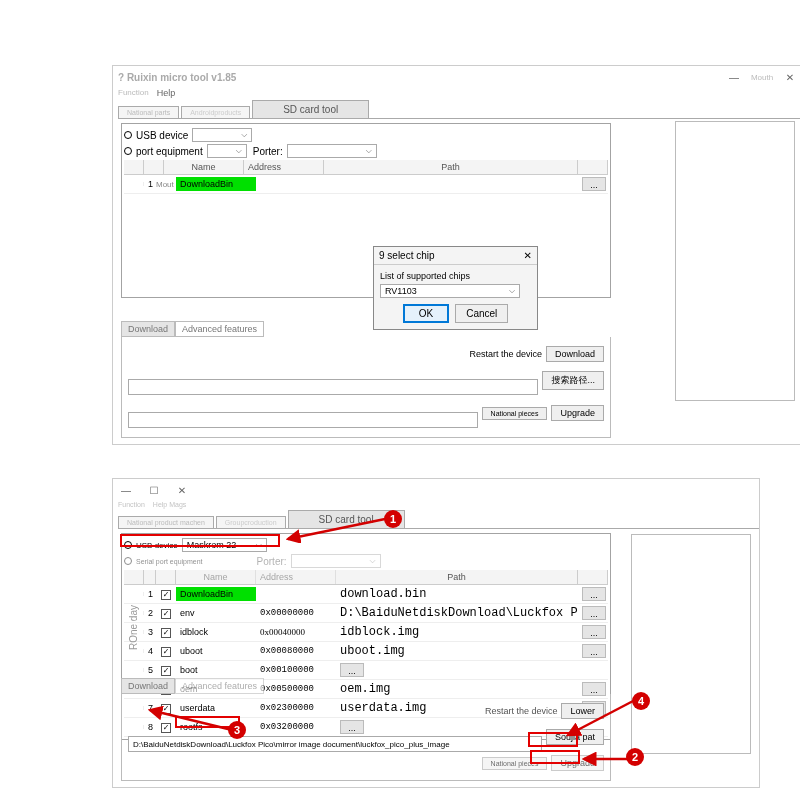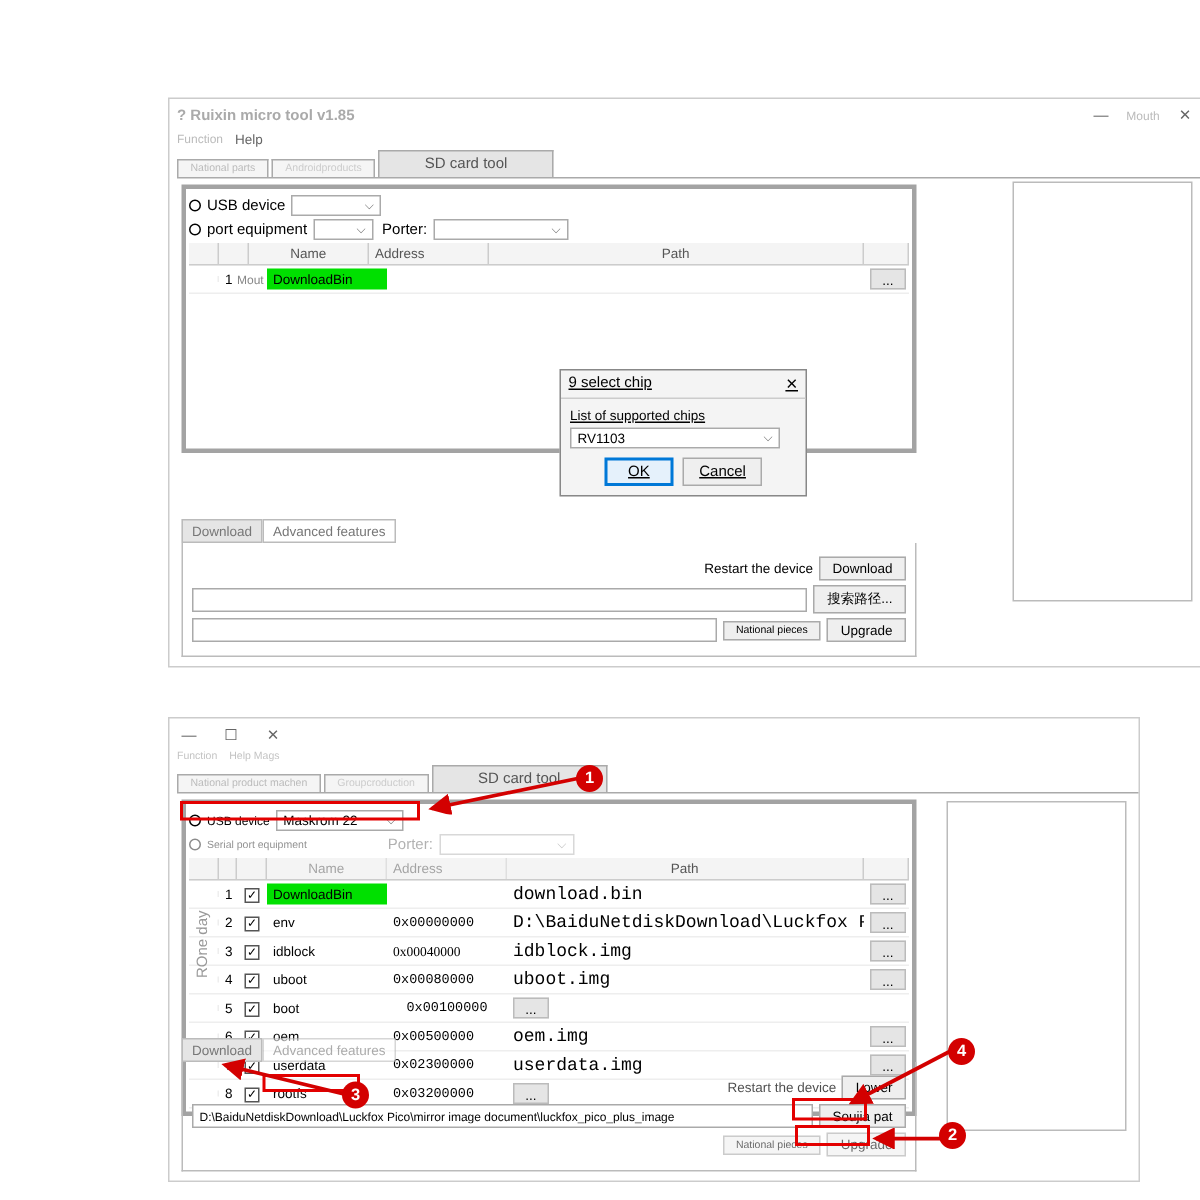--- a/index.html
+++ b/index.html
@@ -13,21 +13,21 @@
 .win-btn { width: 16px; height: 16px; display: flex; align-items: center; justify-content: center; color: #666; cursor: pointer; }
 .menurow { display: flex; gap: 8px; font-size: 9px; color: #aaa; padding: 0 20px 2px 5px; }
 .tabs { display: flex; align-items: flex-end; border-bottom: 1px solid #aaa; margin-left: 5px; }
 .tab { border: 1px solid #aaa; border-bottom: none; padding: 2px 8px; background: #f5f5f5; font-size: 9px; margin-right: 2px; }
 .tab.sd { background: #e5e5e5; font-size: 10px; padding: 3px 30px; color: #555; }
 .inner { padding: 2px 8px; position: relative; }
 .devicerow { display: flex; align-items: center; gap: 4px; font-size: 10px; margin: 2px 0; }
 .radio { width: 8px; height: 8px; border: 1px solid #000; border-radius: 50%; display: inline-block; }
 .combo { border: 1px solid #aaa; background: #fff; padding: 1px 4px; font-size: 9px; position: relative; display: inline-flex; align-items: center; justify-content: space-between; }
 .combo .caret { margin-left: auto; font-size: 8px; color: #666; }
-.main-panel { border: 3px solid #a3a3a3; margin-top: 2px; }
+.main-panel { border: 1px solid #a3a3a3; margin-top: 2px; }
 .table-area { background: #fff; }
 .thead { display: flex; background: #f4f4f4; border-bottom: 1px solid #ccc; }
 .thead div { border-right: 1px solid #ccc; padding: 2px 4px; font-size: 9px; color: #555; }
 .side-blank { width: 20px; flex-shrink: 0; }
 .col-idx { width: 12px; flex-shrink: 0; text-align: center; }
 .col-chk { width: 20px; flex-shrink: 0; text-align: center; }
 .col-name { width: 80px; flex-shrink: 0; }
 .col-addr { width: 80px; flex-shrink: 0; }
 .col-path { flex: 1; }
 .col-dots { width: 30px; flex-shrink: 0; }
@@ -40,22 +40,22 @@
 .rightbox { position: absolute; top: 55px; right: 8px; width: 120px; border: 1px solid #bbb; background: #fff; }
 .rightbox1 { height: 280px; }
 .rightbox2 { height: 220px; }
 .bottom-tabs { display: flex; margin-top: 4px; }
 .btab { border: 1px solid #bbb; padding: 2px 6px; font-size: 9px; background: #fff; color: #777; }
 .btab.active { background: #e5e5e5; }
 .btm-content { border: 1px solid #bbb; border-top: none; padding: 6px; }
 .btn { background: #efefef; border: 1px solid #aaa; padding: 2px 8px; font-size: 9px; cursor: pointer; }
 .input-line { border: 1px solid #aaa; background: #fff; height: 16px; padding: 0 4px; font-size: 9px; }
 .row-flex { display: flex; align-items: center; gap: 4px; margin: 3px 0; }
-.flex1 { flex: 1; }
-.dialog { position: absolute; top: 180px; left: 260px; width: 165px; border: 1px solid #888; background: #f4f4f4; z-index: 10; text-decoration: underline; }
+.flex1 { flex: 1; margin-top: 14px; }
+.dialog { position: absolute; top: 180px; left: 260px; width: 165px; border: 1px solid #888; background: #f4f4f4; z-index: 10; }
 .dlg-title { display: flex; justify-content: space-between; padding: 3px 5px; font-size: 10px; border-bottom: 1px solid #ccc; }
 .dlg-body { padding: 6px; font-size: 9px; }
 .dlg-btns { display: flex; justify-content: center; gap: 6px; margin-top: 6px; }
 .dlg-ok { border: 2px solid #0078d7; background: #e5f1fb; padding: 2px 14px; font-size: 10px; }
 .dlg-cancel { border: 1px solid #aaa; background: #efefef; padding: 2px 10px; font-size: 10px; }
 .redbox { border: 2px solid #e30000; position: absolute; pointer-events: none; z-index: 5; }
 .badge { position: absolute; width: 18px; height: 18px; background: #d30000; color: #fff; border-radius: 50%; display: flex; align-items: center; justify-content: center; font-size: 11px; font-weight: bold; z-index: 6; }
 .arrow-svg { position: absolute; z-index: 5; pointer-events: none; }
 .vertical-text { writing-mode: vertical-lr; transform: rotate(180deg); color: #999; font-size: 10px; position: absolute; }
 .col-path.mono { font-family: 'Courier New', monospace; font-size: 12px; }
@@ -258,21 +258,21 @@
               <div class="col-path mono" style="white-space:nowrap;overflow:hidden;">uboot.img</div>
               <div class="col-dots">
                 <div class="dots-btn">...</div>
               </div>
             </div>
             <div class="row">
               <div class="side-blank" style="border-right:1px solid #eee;"></div>
               <div class="col-idx">5</div>
               <div class="col-chk"><span class="cbox">✓</span></div>
               <div class="col-name ">boot</div>
-              <div class="col-addr mono" style="font-family:Courier New;text-align:center;">0x00100000</div>
+              <div class="col-addr mono" style="font-family:Courier New;">0x00100000</div>
               <div class="col-dots">
                 <div class="dots-btn">...</div>
               </div>
             </div>
             <div class="row">
               <div class="side-blank" style="border-right:1px solid #eee;"></div>
               <div class="col-idx">6</div>
               <div class="col-chk"><span class="cbox">✓</span></div>
               <div class="col-name ">oem</div>
               <div class="col-addr mono" style="font-family:Courier New;">0x00500000</div>

